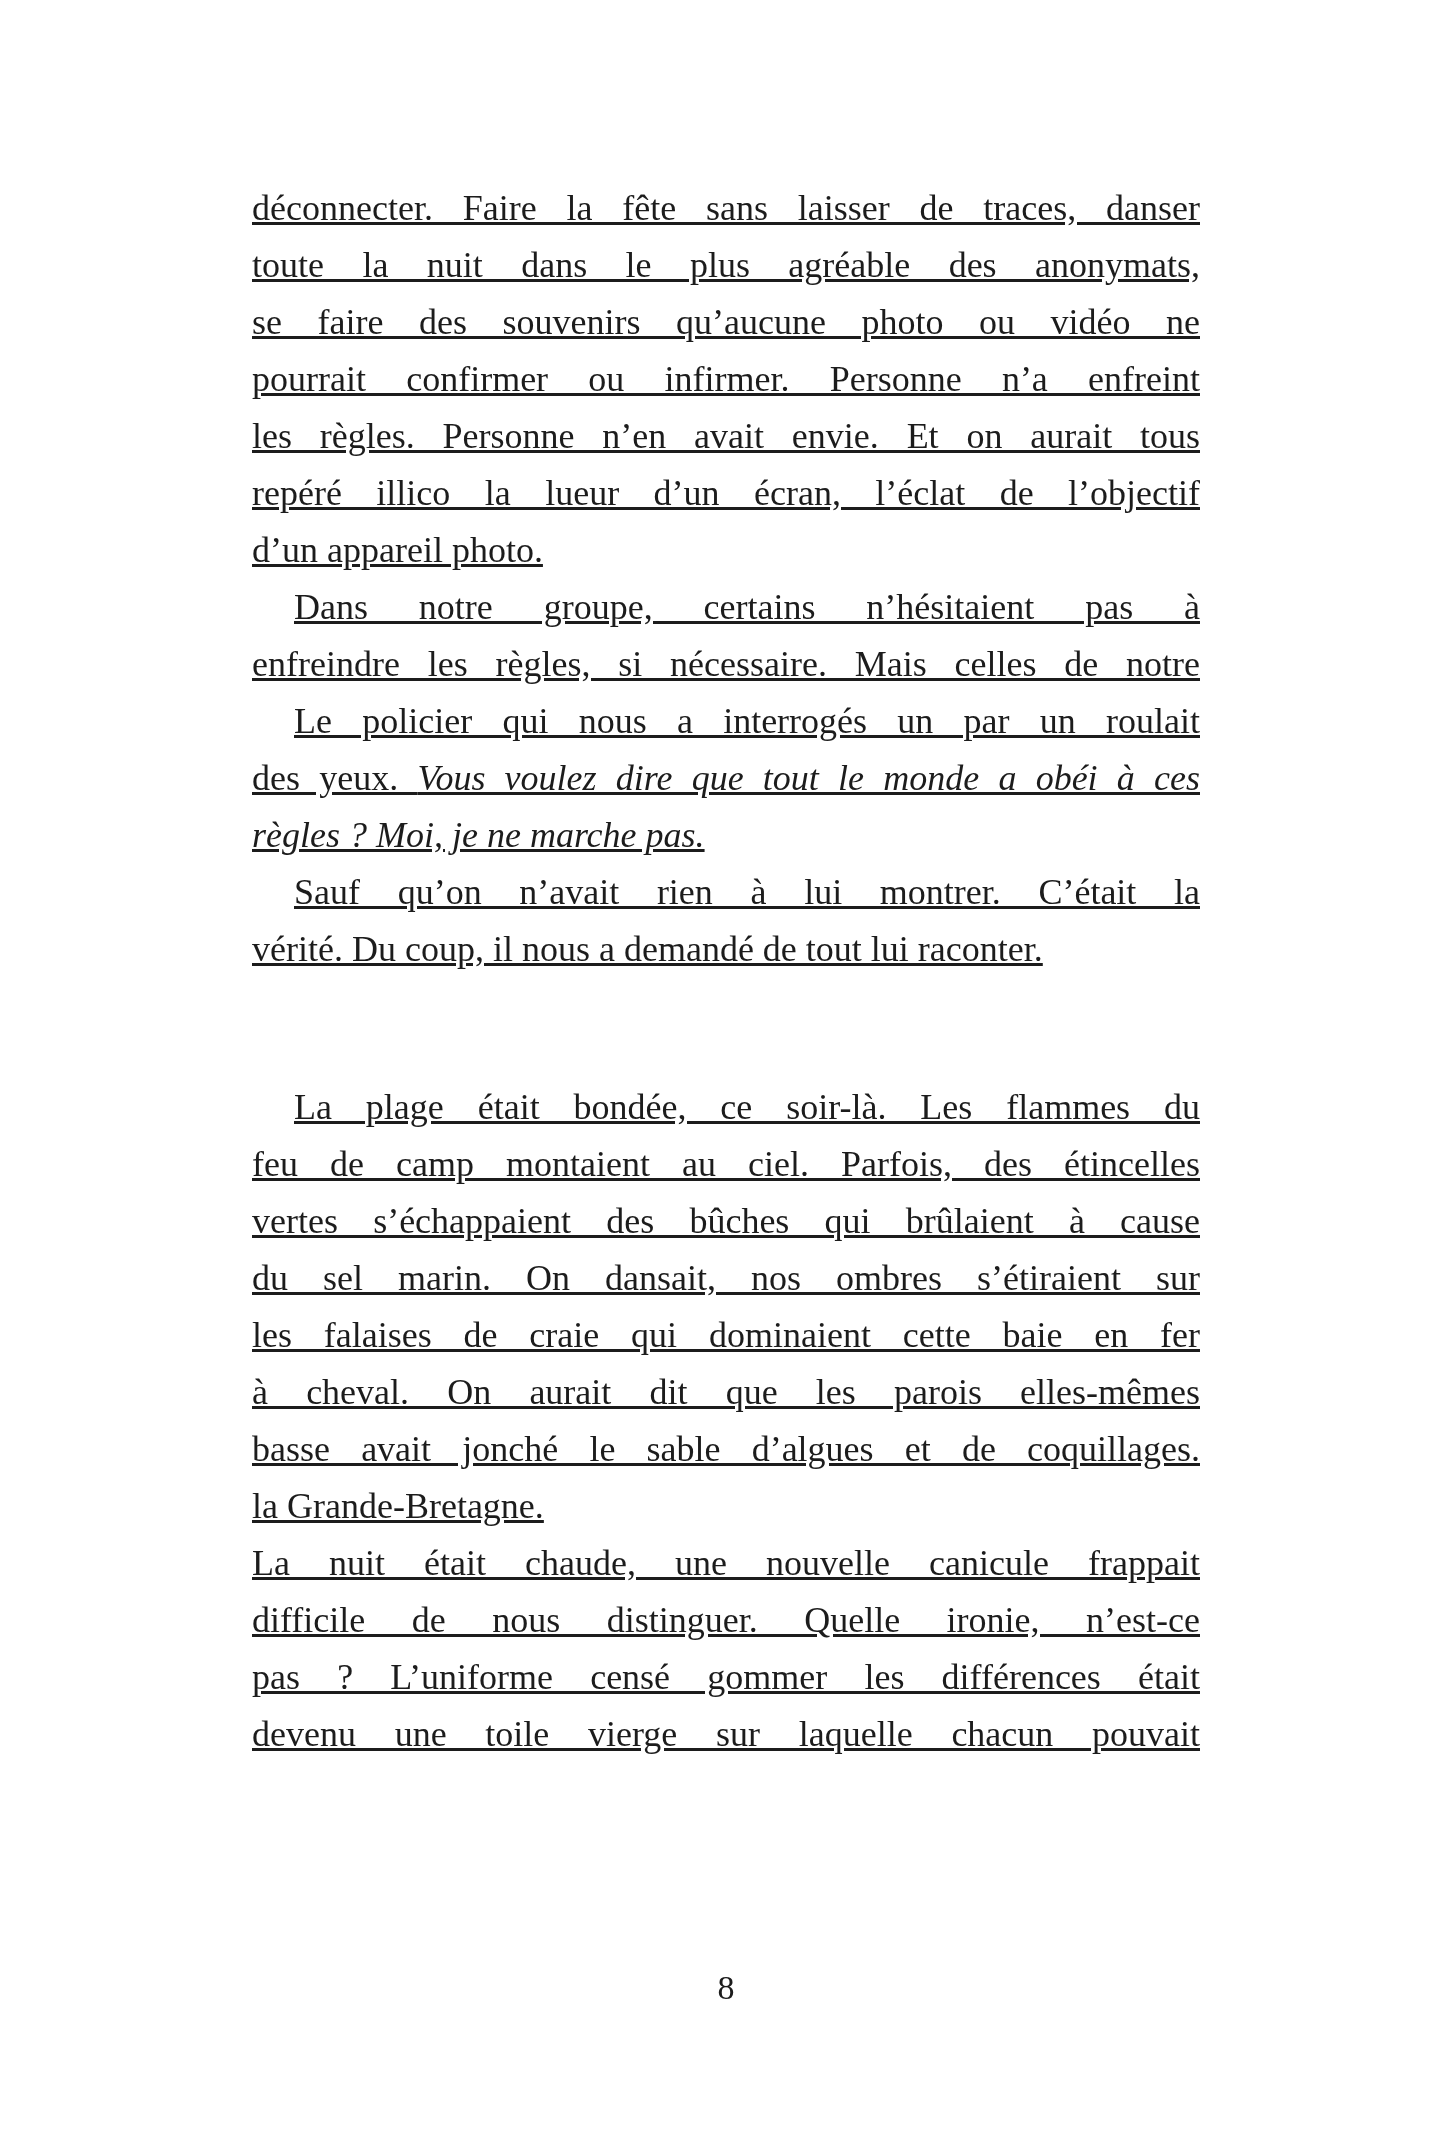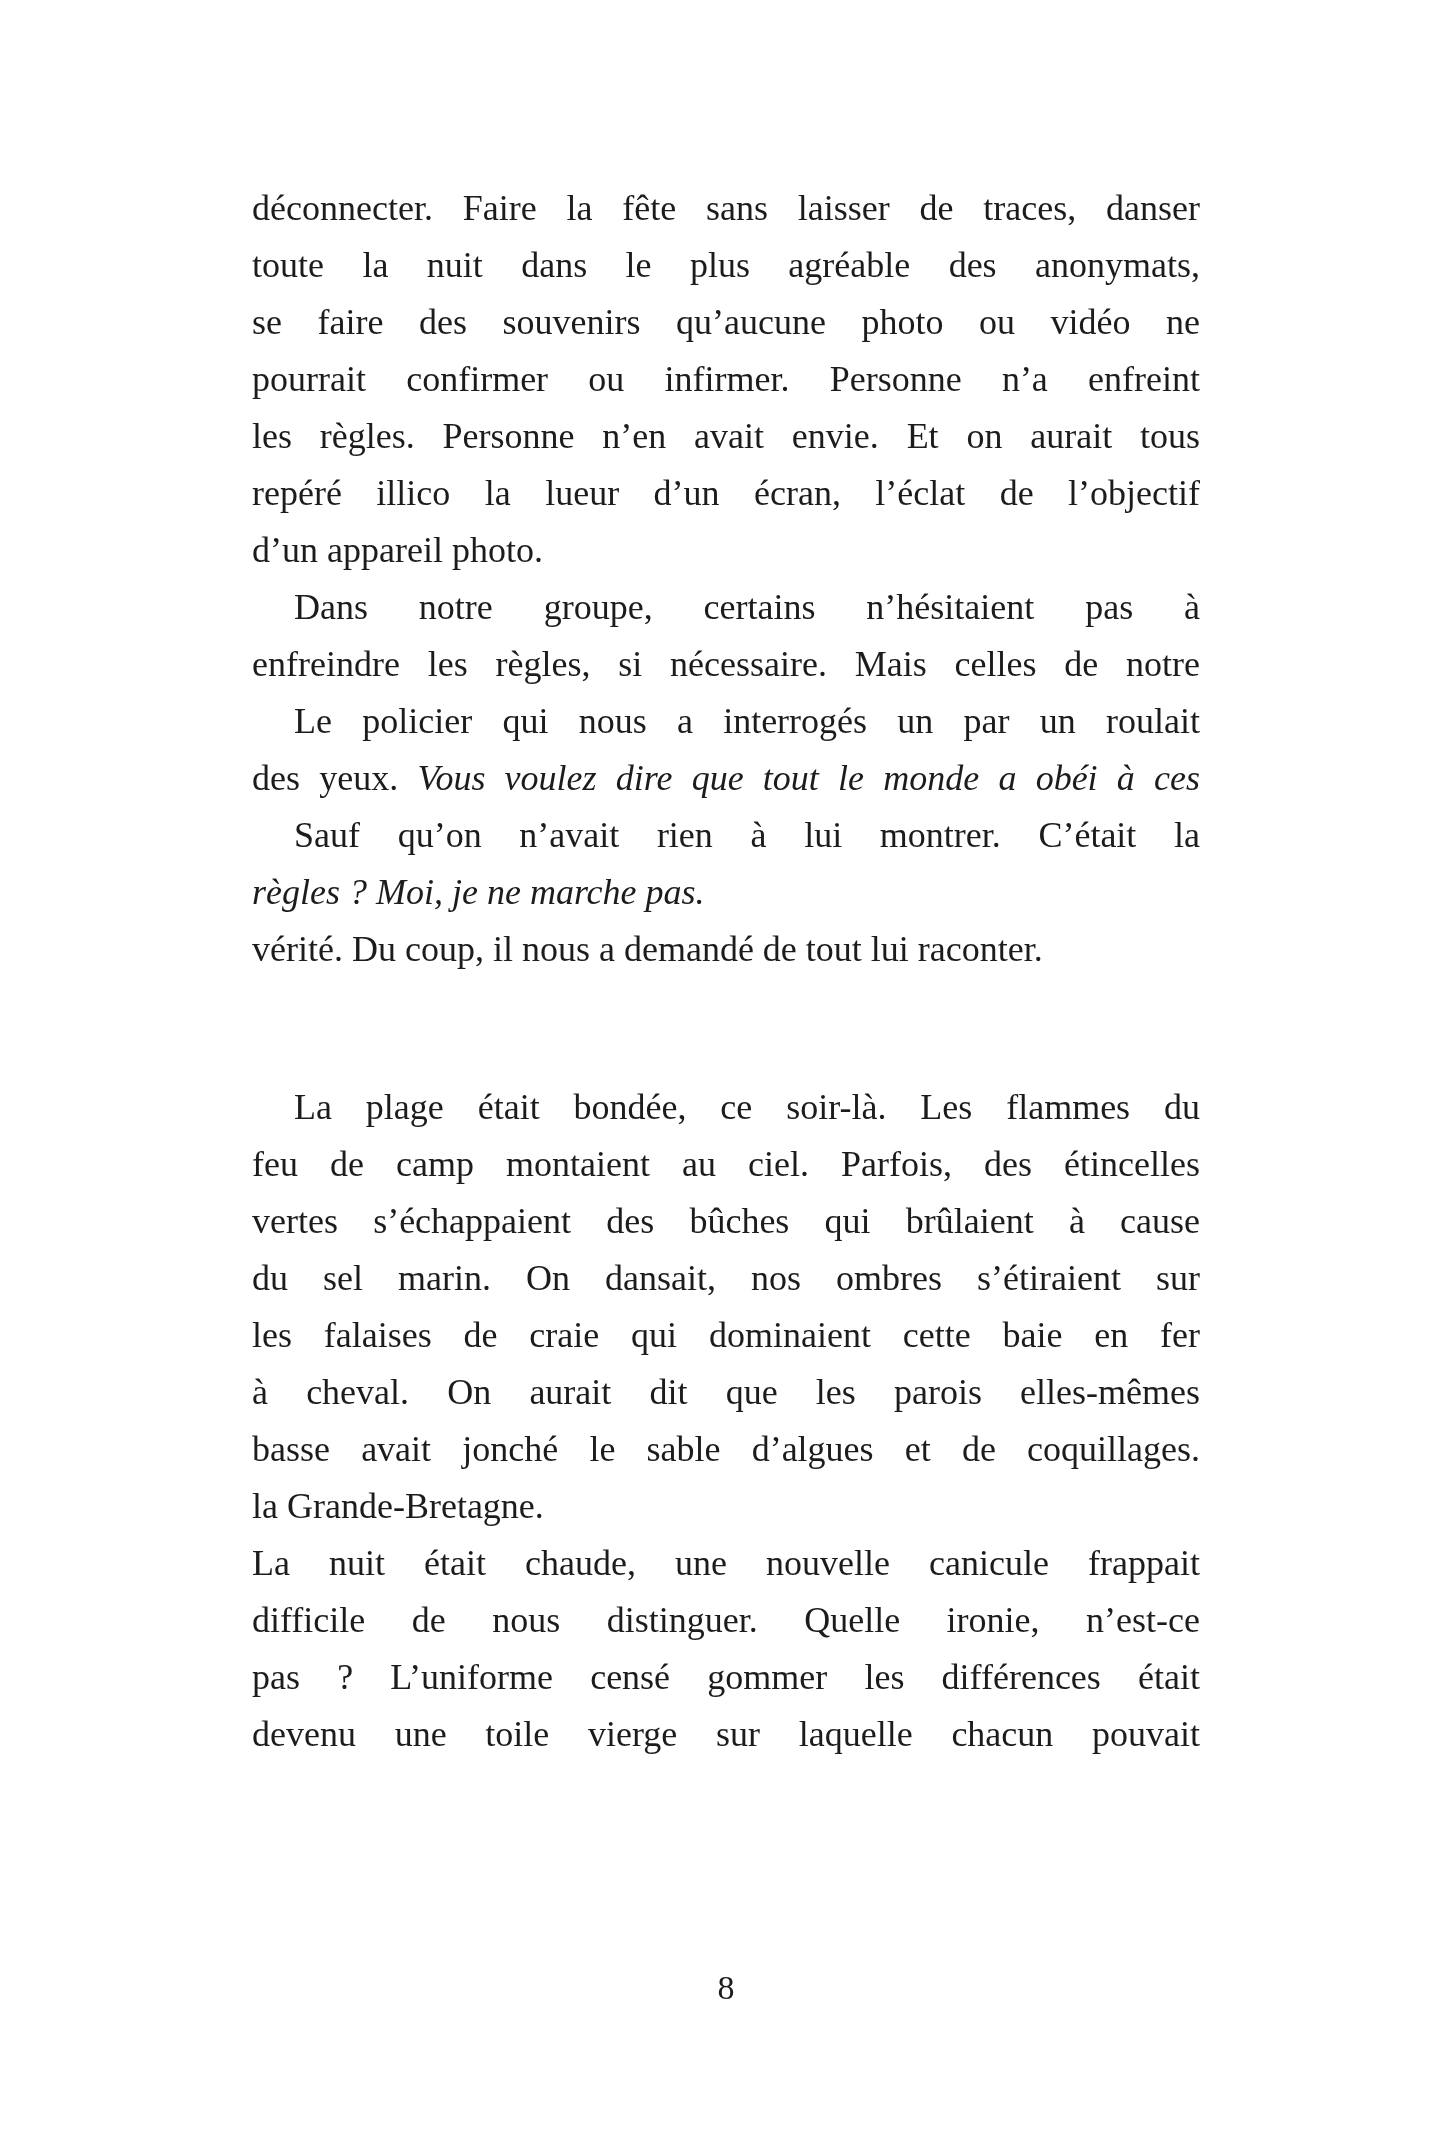--- a/index.html
+++ b/index.html
@@ -21,20 +21,21 @@
     left: 252px;
     top: 180px;
     width: 948px;
     font-size: 36px;
     line-height: 57px;
   }
   .line {
     text-align: justify;
     text-align-last: justify;
     text-justify: inter-word;
+    text-decoration: underline;
   }
   .line.para-end {
     text-align-last: left;
   }
   .line.indent {
     text-indent: 42px;
   }
   .italic {
     font-style: italic;
   }
@@ -60,22 +61,22 @@
       <div class="line"><span>toute la nuit dans le plus agréable des anonymats,</span></div>
       <div class="line"><span>se faire des souvenirs qu’aucune photo ou vidéo ne</span></div>
       <div class="line"><span>pourrait confirmer ou infirmer. Personne n’a enfreint</span></div>
       <div class="line"><span>les règles. Personne n’en avait envie. Et on aurait tous</span></div>
       <div class="line"><span>repéré illico la lueur d’un écran, l’éclat de l’objectif</span></div>
       <div class="line para-end"><span>d’un appareil photo.</span></div>
       <div class="line indent"><span>Dans notre groupe, certains n’hésitaient pas à</span></div>
       <div class="line"><span>enfreindre les règles, si nécessaire. Mais celles de notre</span></div>
       <div class="line indent"><span>Le policier qui nous a interrogés un par un roulait</span></div>
       <div class="line"><span>des yeux. </span><span class="italic">Vous voulez dire que tout le monde a obéi à ces</span></div>
+      <div class="line para-end"><span class="italic">règles ? Moi, je ne marche pas.</span></div>
       <div class="line indent"><span>Sauf qu’on n’avait rien à lui montrer. C’était la</span></div>
-      <div class="line para-end"><span class="italic">règles ? Moi, je ne marche pas.</span></div>
       <div class="line para-end"><span>vérité. Du coup, il nous a demandé de tout lui raconter.</span></div>
       <div class="section-gap"></div>
       <div class="line indent"><span>La plage était bondée, ce soir-là. Les flammes du</span></div>
       <div class="line"><span>feu de camp montaient au ciel. Parfois, des étincelles</span></div>
       <div class="line"><span>vertes s’échappaient des bûches qui brûlaient à cause</span></div>
       <div class="line"><span>du sel marin. On dansait, nos ombres s’étiraient sur</span></div>
       <div class="line"><span>les falaises de craie qui dominaient cette baie en fer</span></div>
       <div class="line"><span>à cheval. On aurait dit que les parois elles-mêmes</span></div>
       <div class="line"><span>basse avait jonché le sable d’algues et de coquillages.</span></div>
       <div class="line para-end"><span>la Grande-Bretagne.</span></div>

